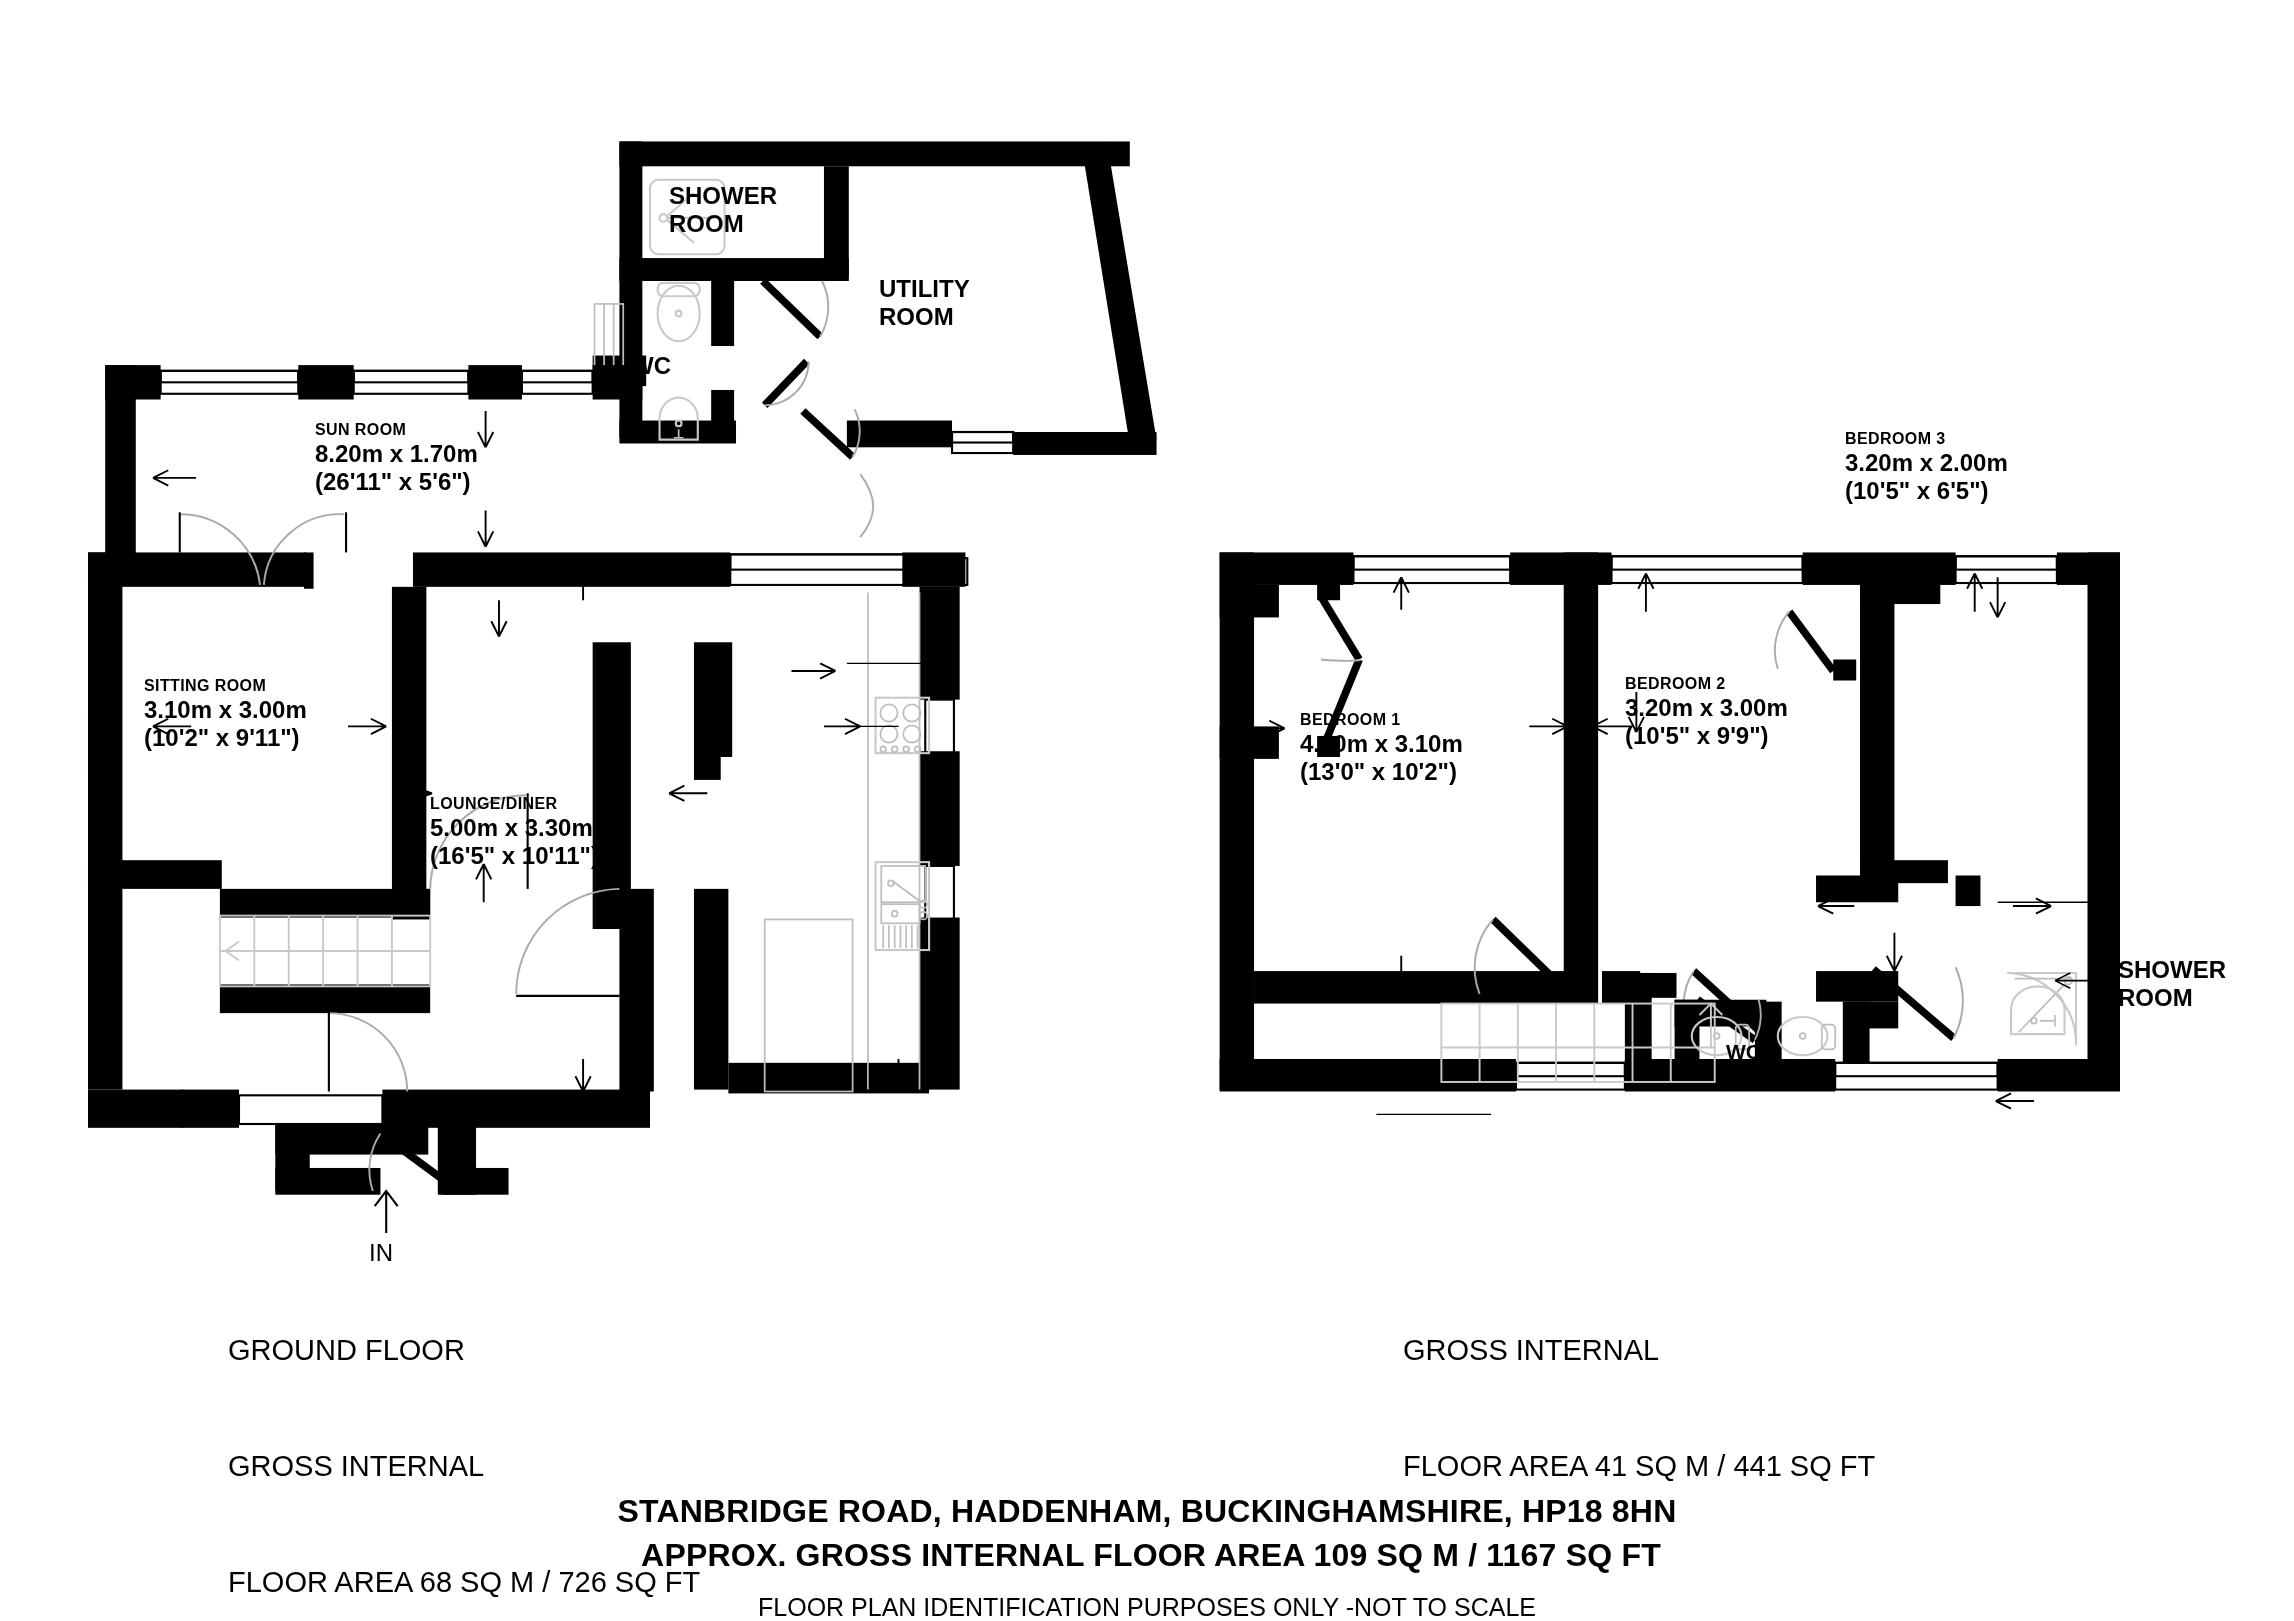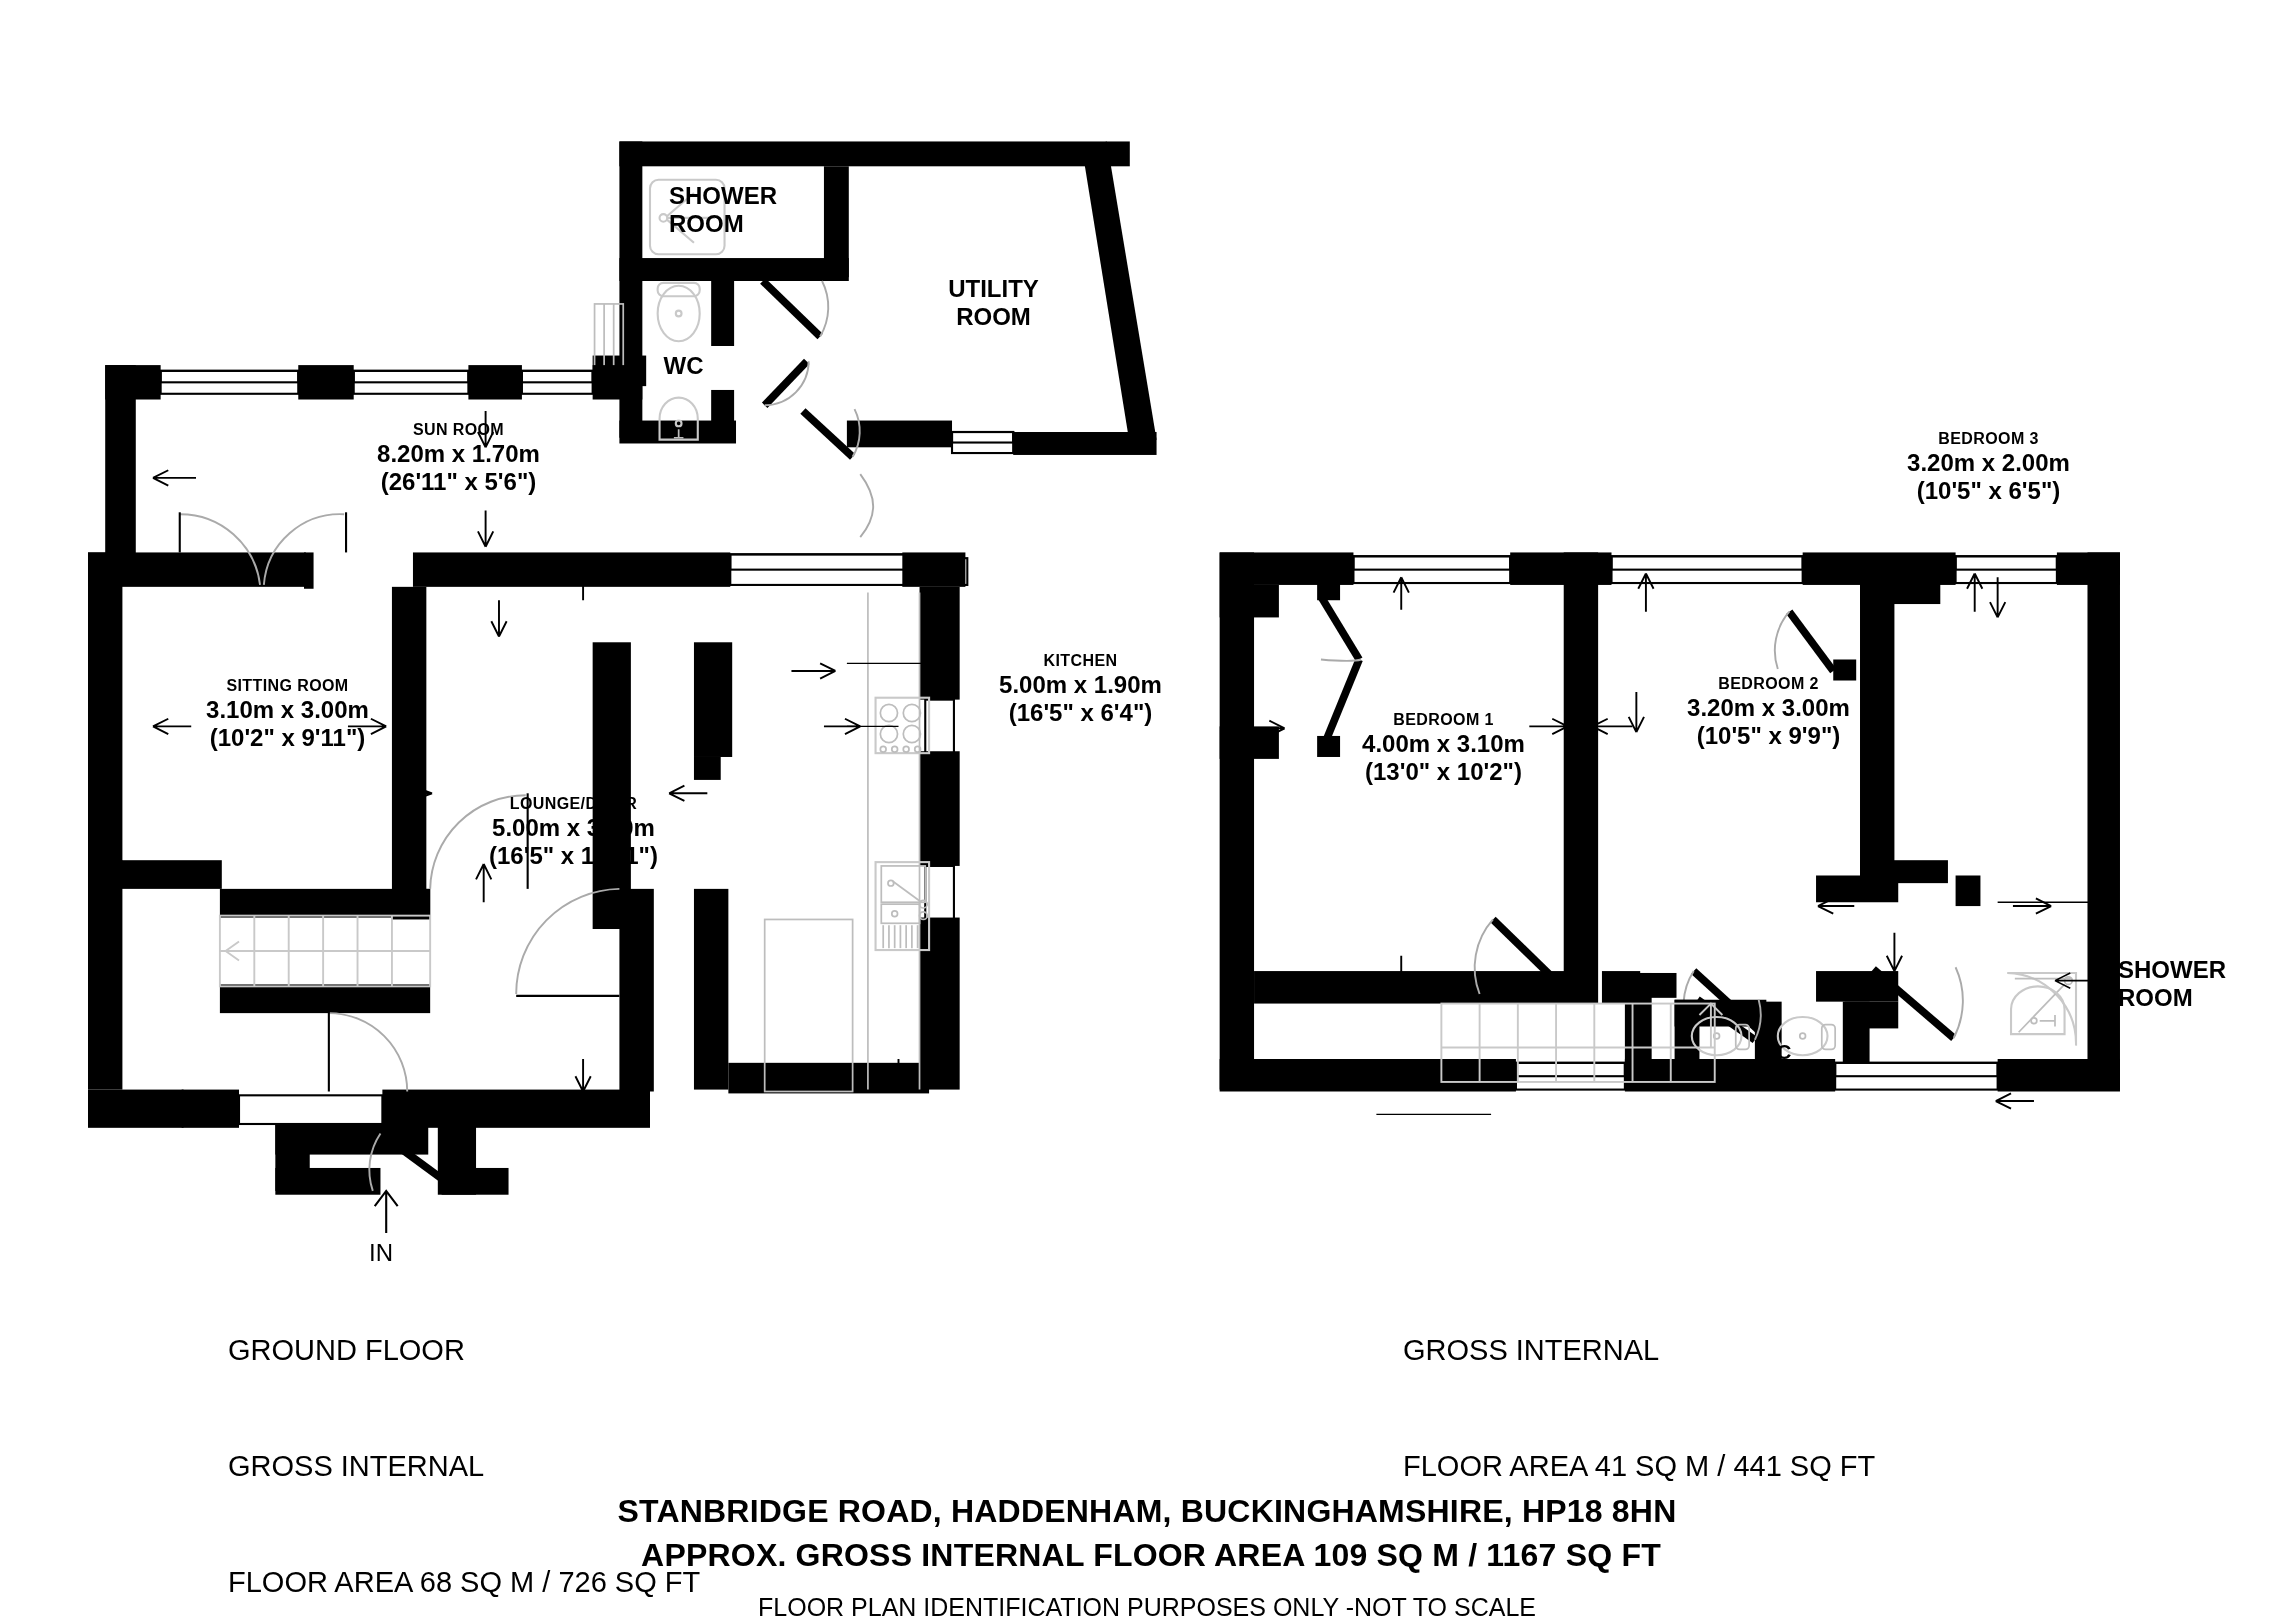--- a/index.html
+++ b/index.html
@@ -10,21 +10,21 @@
 
   .wall{fill:#000;}
   .thin{fill:none;stroke:#000;stroke-width:2.2;}
   .fix{fill:none;stroke:#c9c9c9;stroke-width:2.2;}
   .fix2{fill:none;stroke:#bdbdbd;stroke-width:1.8;}
   .door{fill:none;stroke:#000;stroke-width:8;}
   .swing{fill:none;stroke:#aaaaaa;stroke-width:2;}
   .dim{fill:none;stroke:#000;stroke-width:2;}
   .stair{fill:none;stroke:#c9c9c9;stroke-width:2;}
 
-  .lbl{position:absolute;text-align:center;font-weight:bold;
+  .lbl{position:absolute;text-align:left;font-weight:bold;
        font-family:"Liberation Sans", sans-serif;line-height:1.18;white-space:nowrap;}
   .lbl .nm{font-size:16px;letter-spacing:0.4px;}
   .lbl .dm{font-size:24px;}
   .small{font-size:24px;font-weight:bold;}
   .tiny{font-size:21px;font-weight:bold;}
 
   .capt{position:absolute;font-size:29px;font-weight:400;line-height:1.33;
         font-family:"Liberation Sans", sans-serif;white-space:pre;}
   .titleblk{position:absolute;width:100%;text-align:center;}
   .t1{font-size:32px;font-weight:bold;letter-spacing:0.2px;margin-top:46px;}
@@ -370,25 +370,20 @@
   <div class="dm">3.10m x 3.00m</div>
   <div class="dm">(10'2" x 9'11")</div>
 </div>
 
 <div class="lbl" style="left:430px;top:779px;width:287px;margin-top:16px;">
   <div class="nm">LOUNGE/DINER</div>
   <div class="dm">5.00m x 3.30m</div>
   <div class="dm">(16'5" x 10'11")</div>
 </div>
 
-<div class="lbl" style="left:956px;top:652px;width:249px;">
-  <div class="nm">KITCHEN</div>
-  <div class="dm">5.00m x 1.90m</div>
-  <div class="dm">(16'5" x 6'4")</div>
-</div>
 
 <div class="inlbl" style="left:369px;top:1239px;">IN</div>
 
 <div class="lbl" style="left:1845px;top:430px;width:287px;">
   <div class="nm">BEDROOM 3</div>
   <div class="dm">3.20m x 2.00m</div>
   <div class="dm">(10'5" x 6'5")</div>
 </div>
 
 <div class="lbl" style="left:1625px;top:675px;width:287px;">

